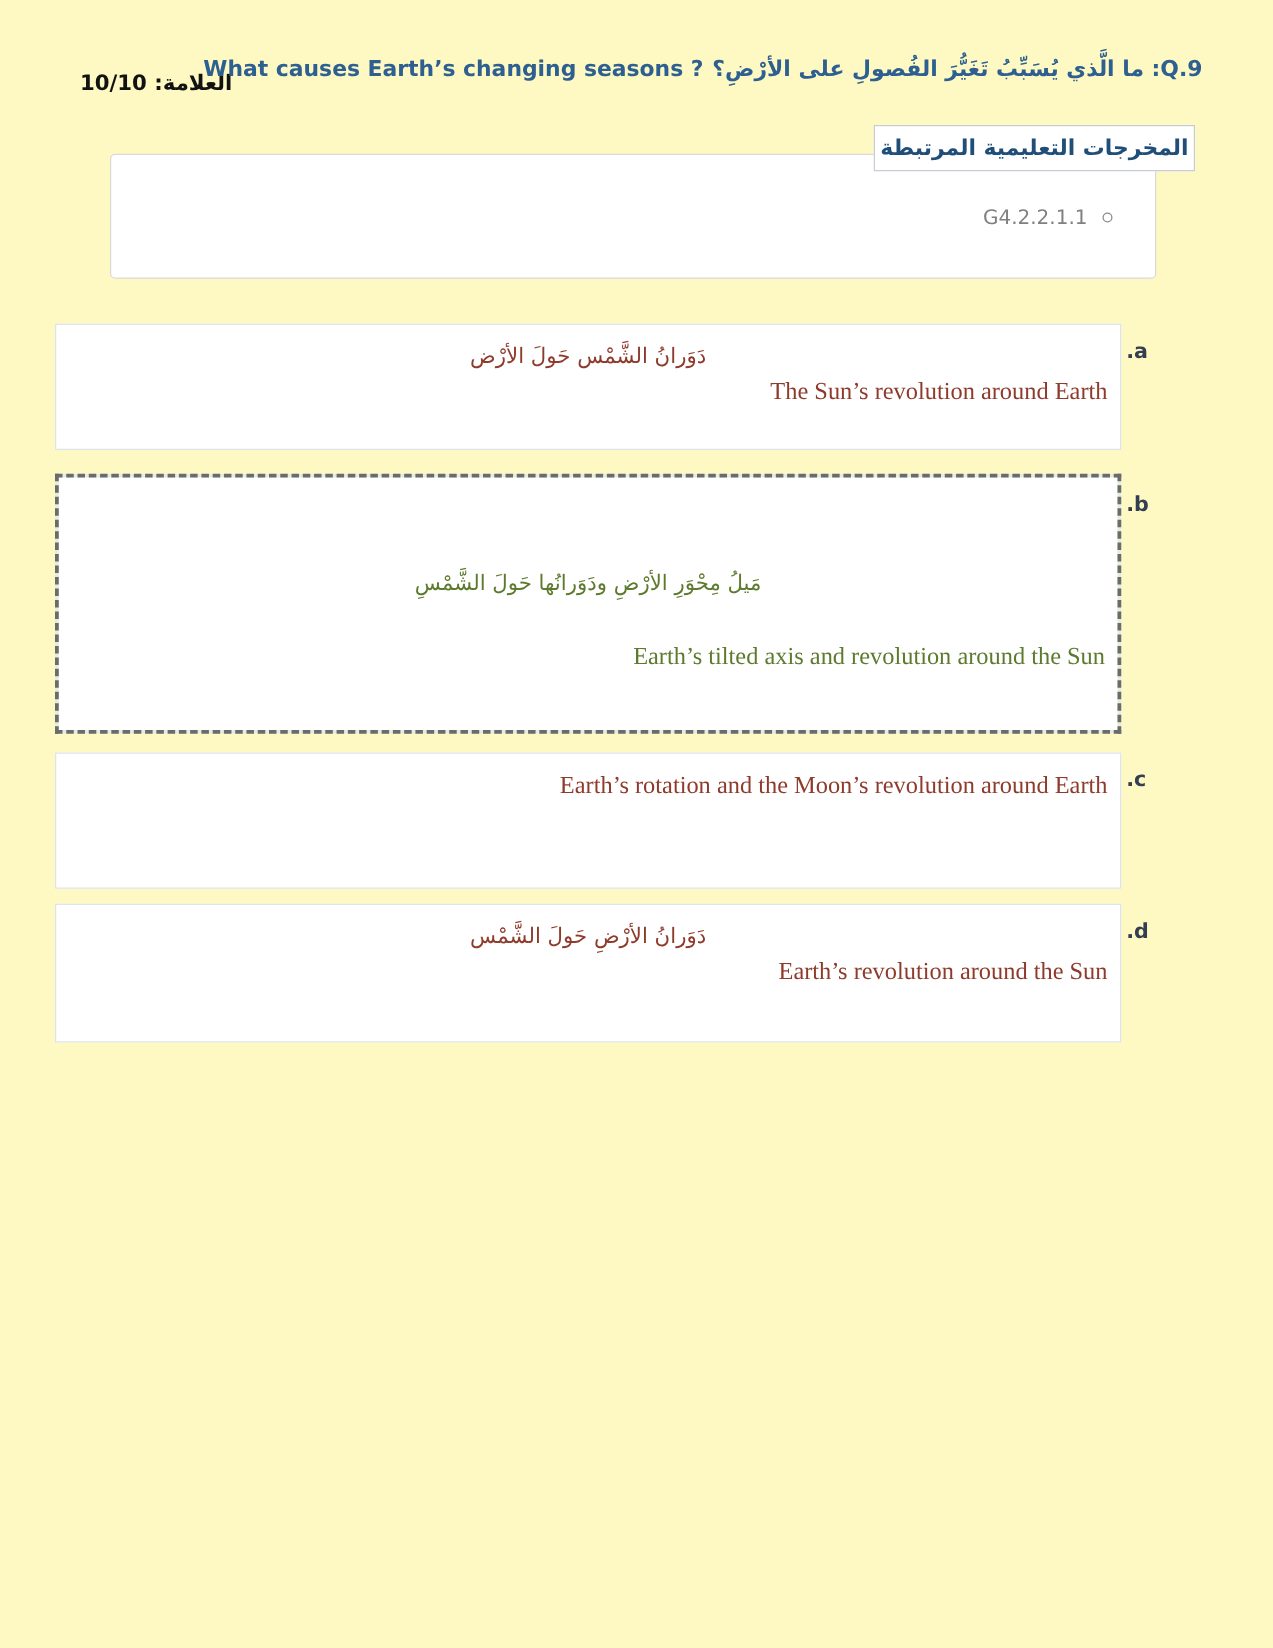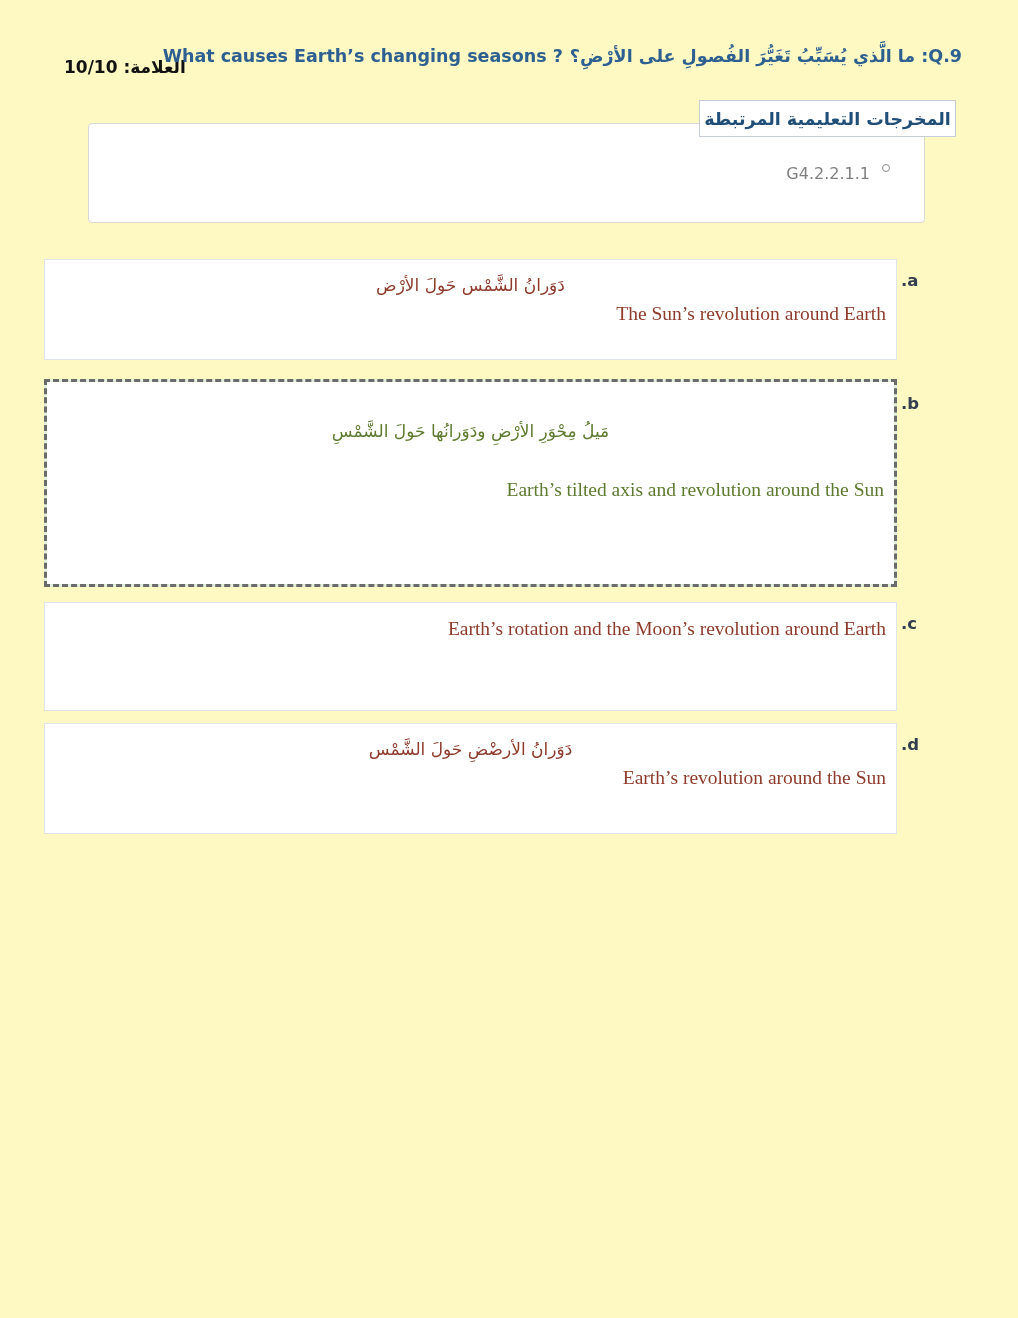--- a/index.html
+++ b/index.html
@@ -42,21 +42,21 @@
   .lo-label{
     position:absolute;left:655px;top:100px;width:257px;height:37px;
     background:#fff;border:1px solid var(--label-border);
     display:flex;align-items:center;justify-content:center;
     color:var(--title-navy);font-size:17.5px;font-weight:bold;direction:rtl;
     z-index:2;
     margin-left:44px;
   }
   .lo-item{
     position:absolute;top:40px;right:34px;direction:rtl;
-    display:flex;gap:12px;
+    display:flex;align-items:center;gap:12px;
     color:var(--muted-gray);font-size:16px;
   }
   .lo-bullet{
     width:8px;height:8px;border:1.5px solid #8a8a8a;border-radius:50%;
     display:inline-block;flex:0 0 auto;
   }
   .lo-code{direction:ltr;unicode-bidi:isolate;}
 
   
   .opt{position:absolute;left:44px;width:853px;}
@@ -83,21 +83,21 @@
 
   .ar-line{
     color:var(--option-red);font-size:17px;line-height:26px;margin-top:2px;text-align:center;
   }
   .en-line{
     color:var(--option-red);font-size:19.5px;line-height:27px;margin-top:2px;
     font-family:"Liberation Serif","DejaVu Serif",serif;
     direction:ltr;text-align:right;
   }
   .correct .ar-line,.correct .en-line{color:var(--correct-green);}
-  .correct .ar-line{margin-top:26px;}
+  .correct .ar-line{margin-top:62px;}
   .correct .en-line{margin-top:32px;text-align:right;}
 </style>
 </head>
 <body>
 
 <div class="page">
 
   <div class="score">العلامة: 10/10</div>
 
   <div class="question">
@@ -132,18 +132,18 @@
   <div class="opt" id="opt-c">
     <div class="opt-letter">c.</div>
     <div class="opt-box">
       <div class="en-line">Earth’s rotation and the Moon’s revolution around Earth</div>
     </div>
   </div>
 
   <div class="opt" id="opt-d">
     <div class="opt-letter">d.</div>
     <div class="opt-box">
-      <div class="ar-line">دَوَرانُ الأرضْضِ حَولَ الشَّمْس</div>
+      <div class="ar-line">دَوَرانُ الأرْضِ حَولَ الشَّمْس</div>
       <div class="en-line">Earth’s revolution around the Sun</div>
     </div>
   </div>
 
 </div>
 
 </body></html>

